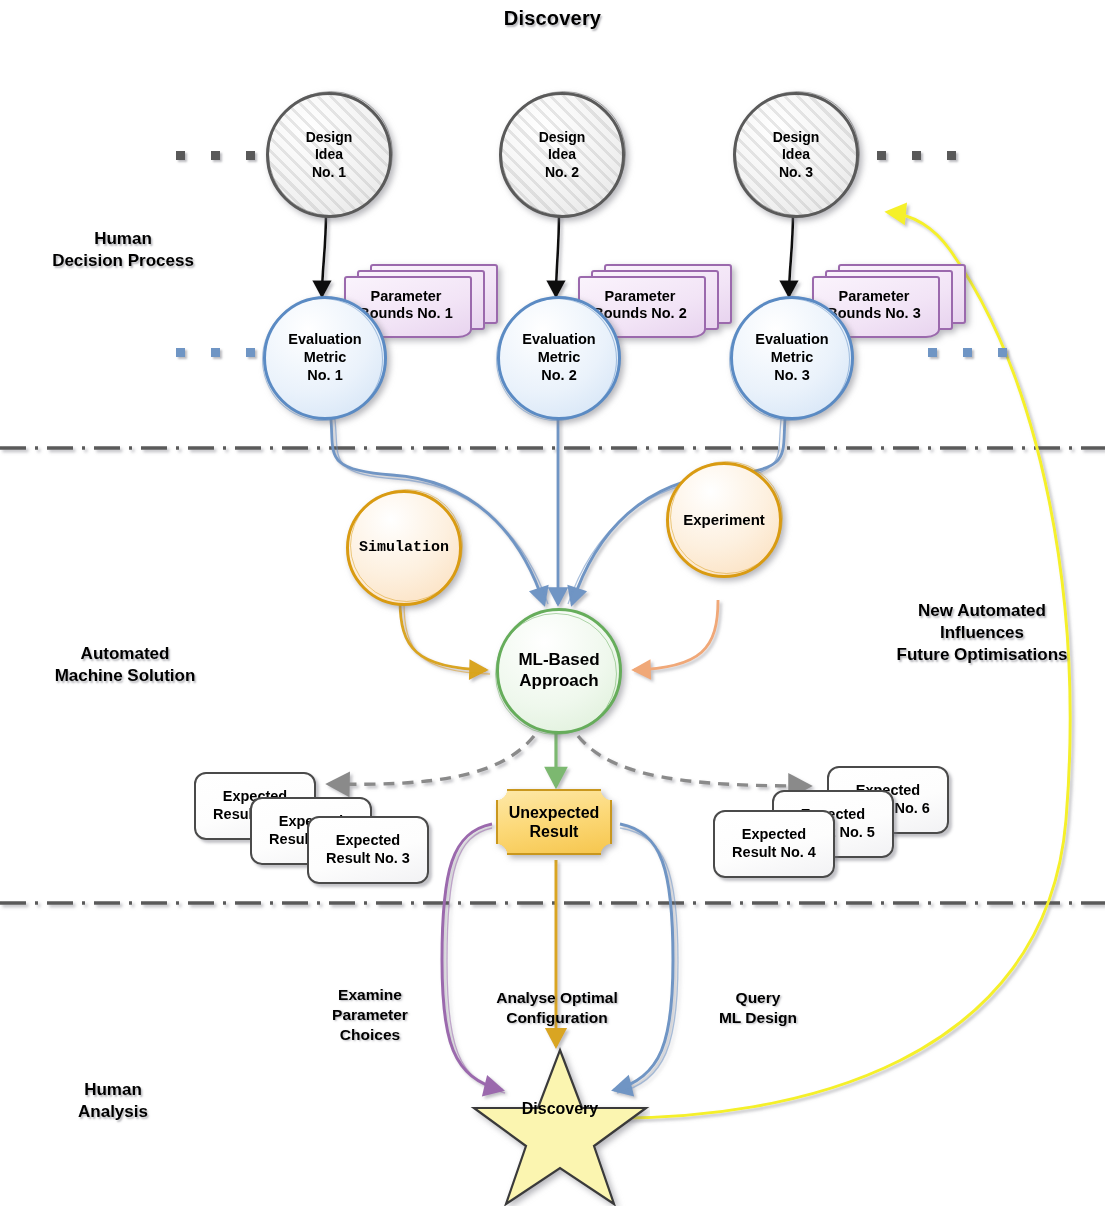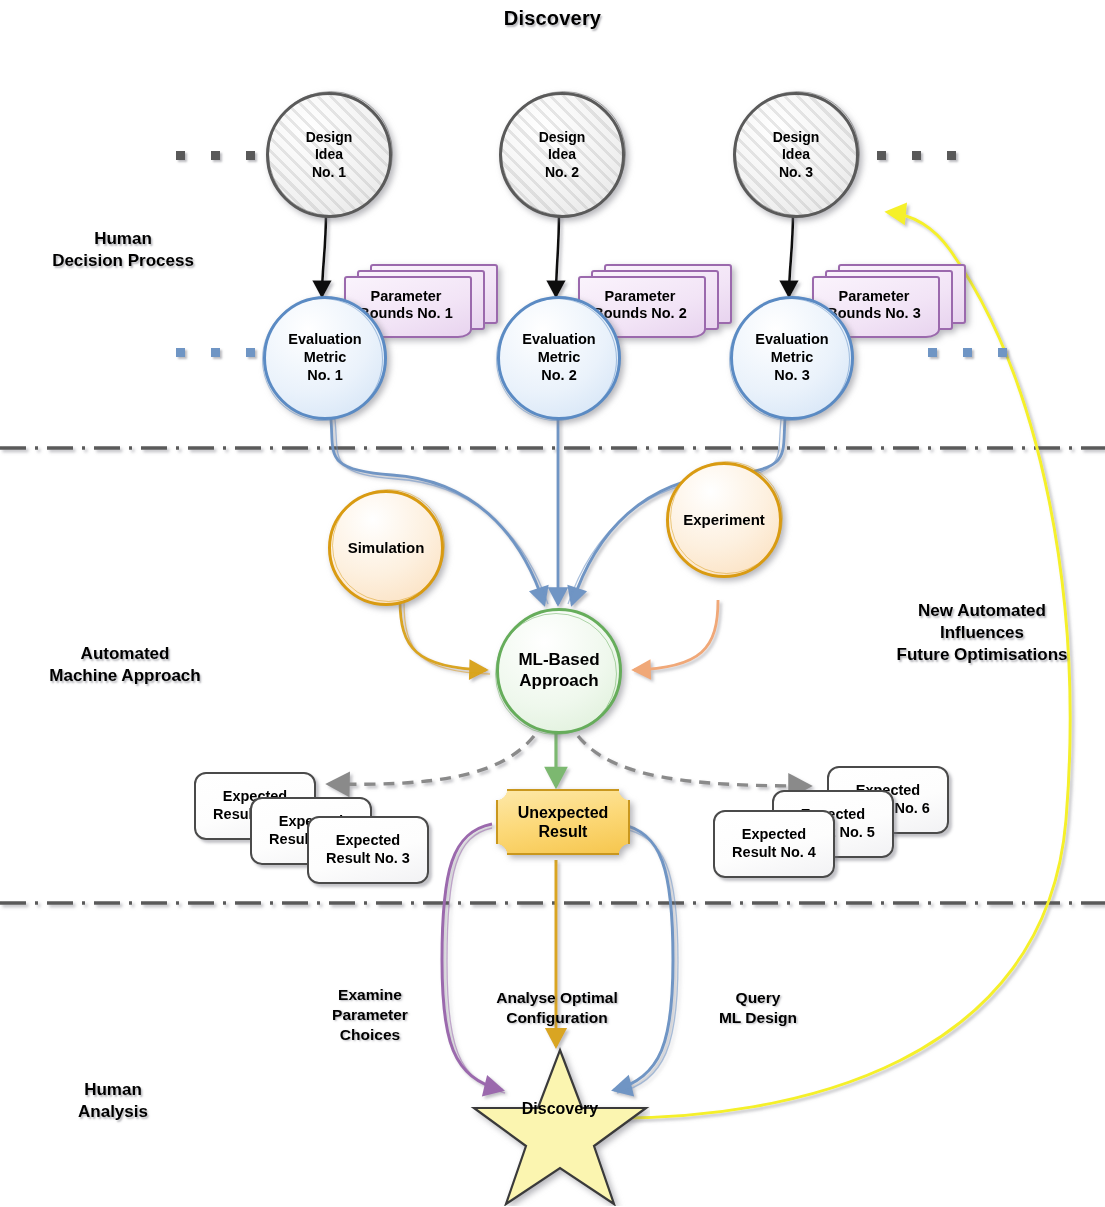--- a/index.html
+++ b/index.html
@@ -93,21 +93,21 @@
     position:absolute;width:122px;height:68px;border:2.2px solid #4a4a4a;
     border-radius:12px;background:linear-gradient(165deg,#ffffff 0%,#fdfdfd 55%,#f2f2f4 100%);
     display:flex;align-items:center;justify-content:center;text-align:center;
     font-size:14.5px;font-weight:bold;line-height:1.22;
     box-shadow:3px 3px 3px rgba(120,120,130,.45);
     box-sizing:border-box;padding:0 5px;
   }
 
   
   #unexpected{
-    position:absolute;left:496px;top:789px;width:134px;height:66px;z-index:6;
+    position:absolute;left:496px;top:789px;width:116px;height:66px;z-index:6;
     filter:drop-shadow(3px 3px 3px rgba(120,120,130,.55));
   }
   #unexpected .plaque{
     position:absolute;inset:0;background:linear-gradient(170deg,#fde8a8 0%,#fcd979 48%,#f6c64e 100%);
     border:2.4px solid #c9971e;
     -webkit-mask:radial-gradient(circle 11px at 0 0,transparent 11px,#000 11.5px) top left/50% 50% no-repeat,
          radial-gradient(circle 11px at 100% 0,transparent 11px,#000 11.5px) top right/50% 50% no-repeat,
          radial-gradient(circle 11px at 0 100%,transparent 11px,#000 11.5px) bottom left/50% 50% no-repeat,
          radial-gradient(circle 11px at 100% 100%,transparent 11px,#000 11.5px) bottom right/50% 50% no-repeat;
     mask:radial-gradient(circle 11px at 0 0,transparent 11px,#000 11.5px) top left/50% 50% no-repeat,
@@ -205,21 +205,21 @@
     </g>
   </svg>
 
   <div class="region-label" style="left:18px;top:228px;width:210px;">
     <div>Human</div>
     <div>Decision Process</div>
   </div>
 
   <div class="region-label" style="left:10px;top:643px;width:230px;">
     <div>Automated</div>
-    <div>Machine Approach</div>
+    <div>Machine Solution</div>
   </div>
 
   <div class="region-label" style="left:18px;top:1079px;width:190px;">
     <div>Human</div>
     <div>Analysis</div>
   </div>
 
   <div class="region-label" style="left:862px;top:600px;width:240px;">
     <div>New Automated</div>
     <div>Influences</div>
@@ -318,21 +318,21 @@
     </span>
   </div>
   <div class="circ c-metric" style="left:730px;top:296px;">
     <span>
       <div>Evaluation</div>
       <div>Metric</div>
       <div>No. 3</div>
     </span>
   </div>
 
-  <div class="circ c-src" style="left:328px;top:490px;">
+  <div class="circ c-src" style="left:346px;top:490px;font-family:Liberation Mono, monospace;">
     <span>Simulation</span>
   </div>
   <div class="circ c-src" style="left:666px;top:462px;">
     <span>Experiment</span>
   </div>
 
   <div class="circ c-ml" style="left:496px;top:608px;">
     <span>
       <div>ML-Based</div>
       <div>Approach</div>

